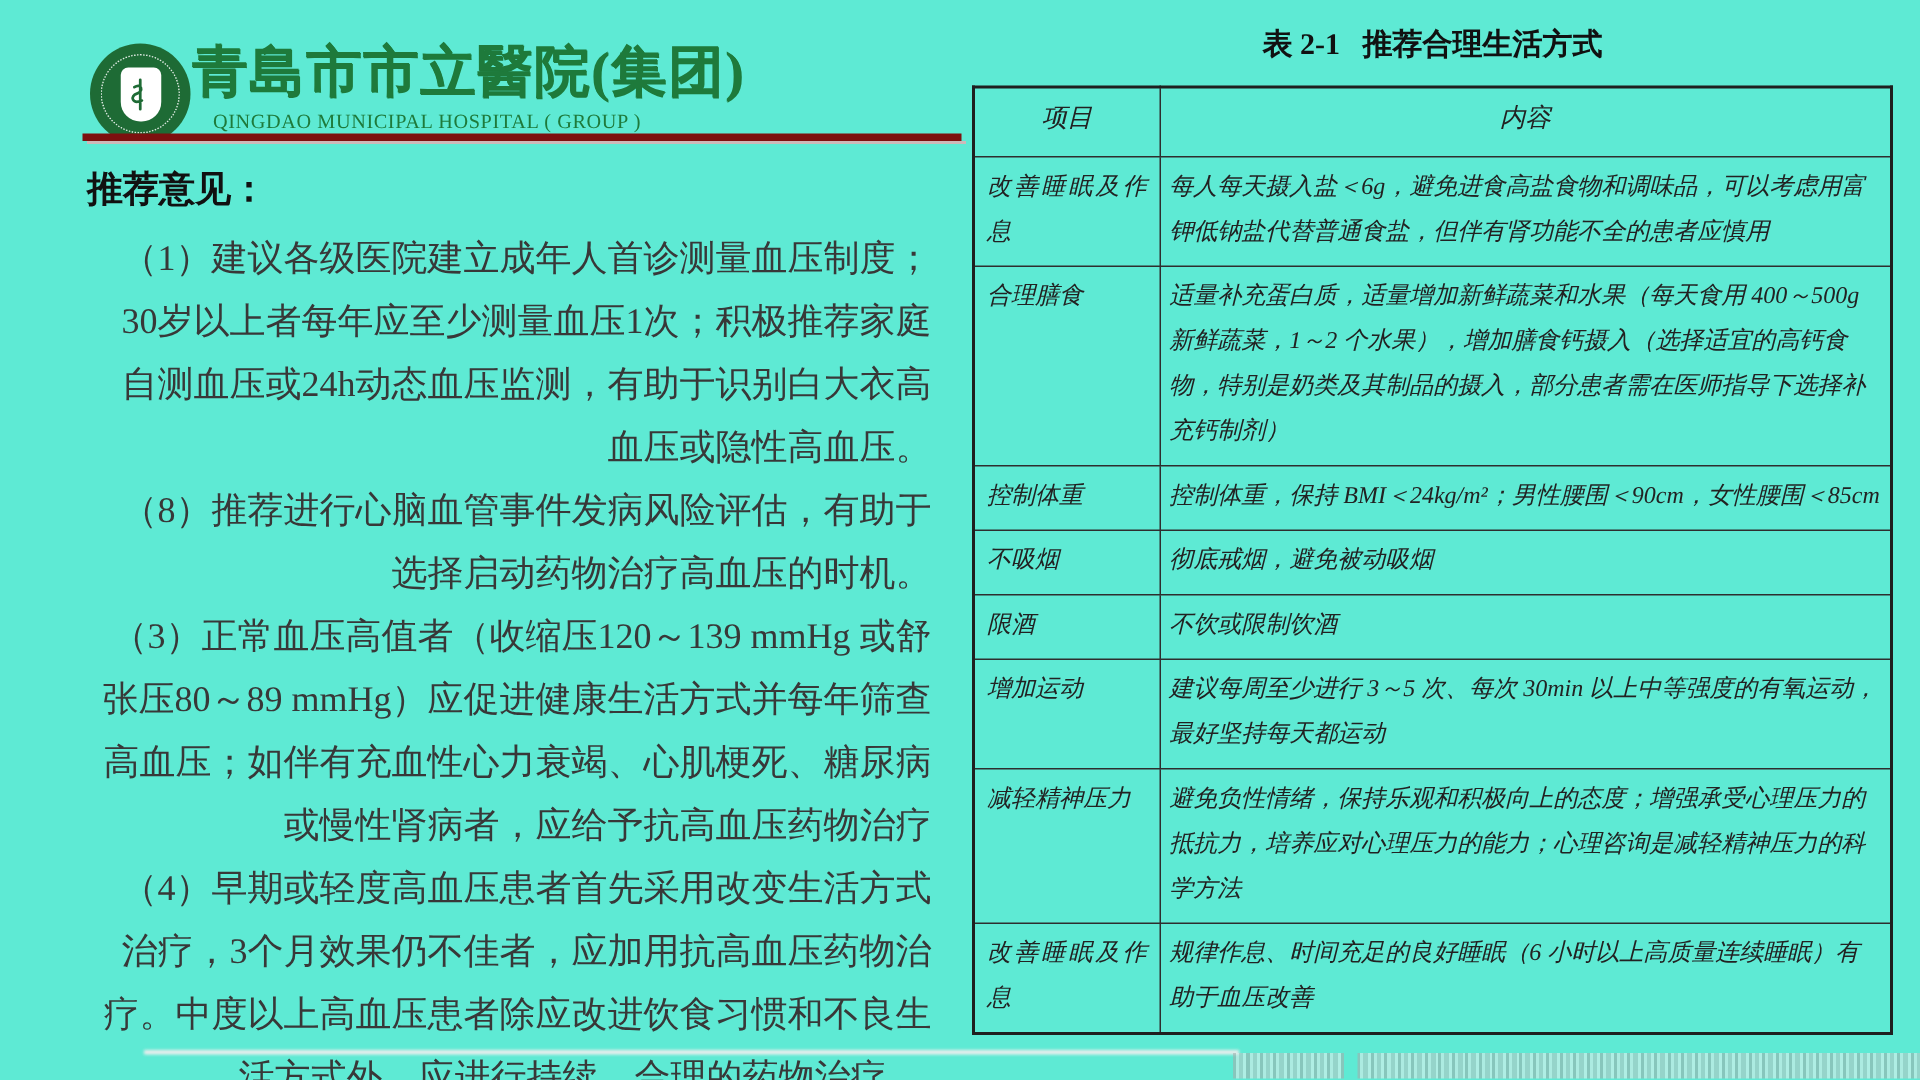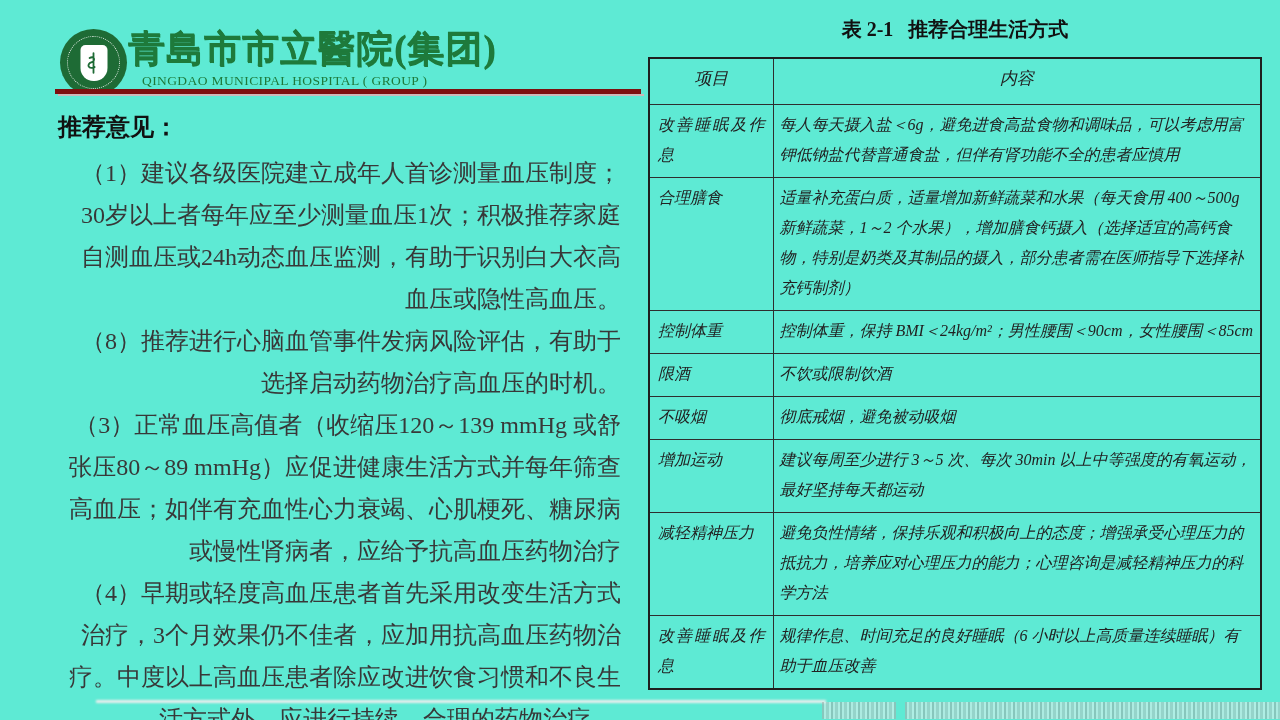--- a/index.html
+++ b/index.html
@@ -130,26 +130,26 @@
       </tr>
       <tr>
         <td class="col-item">合理膳食</td>
         <td>适量补充蛋白质，适量增加新鲜蔬菜和水果（每天食用 400～500g 新鲜蔬菜，1～2 个水果），增加膳食钙摄入（选择适宜的高钙食物，特别是奶类及其制品的摄入，部分患者需在医师指导下选择补充钙制剂）</td>
       </tr>
       <tr>
         <td class="col-item">控制体重</td>
         <td>控制体重，保持 BMI＜24kg/m²；男性腰围＜90cm，女性腰围＜85cm</td>
       </tr>
       <tr>
+        <td class="col-item">不吸烟</td>
+        <td>彻底戒烟，避免被动吸烟</td>
+      </tr>
+      <tr>
         <td class="col-item">限酒</td>
         <td>不饮或限制饮酒</td>
-      </tr>
-      <tr>
-        <td class="col-item">不吸烟</td>
-        <td>彻底戒烟，避免被动吸烟</td>
       </tr>
       <tr>
         <td class="col-item">增加运动</td>
         <td>建议每周至少进行 3～5 次、每次 30min 以上中等强度的有氧运动，最好坚持每天都运动</td>
       </tr>
       <tr>
         <td class="col-item">减轻精神压力</td>
         <td>避免负性情绪，保持乐观和积极向上的态度；增强承受心理压力的抵抗力，培养应对心理压力的能力；心理咨询是减轻精神压力的科学方法</td>
       </tr>
       <tr>

